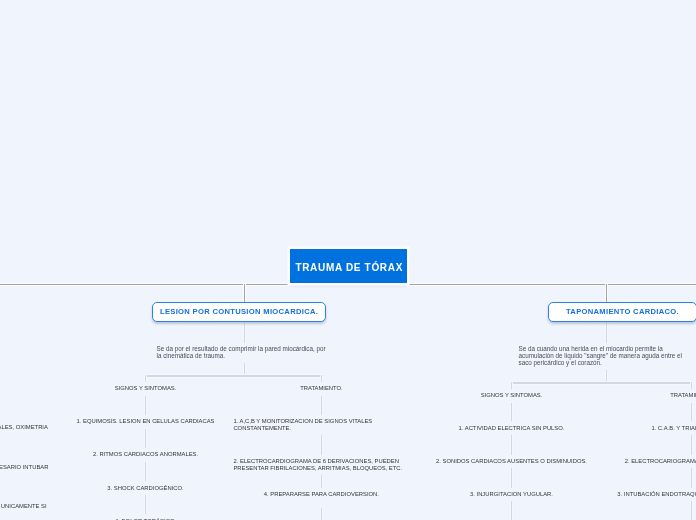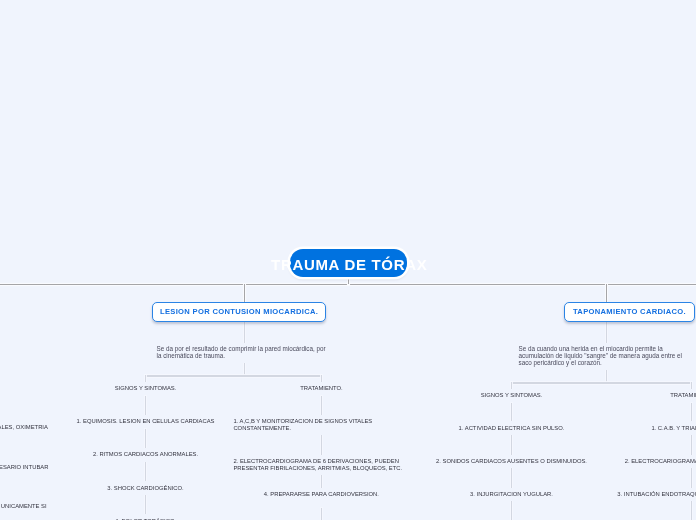--- a/index.html
+++ b/index.html
@@ -13,25 +13,25 @@
   #stage{position:absolute;left:0;top:0;width:696px;height:520px;overflow:hidden;filter:opacity(99.99%);}
 
   
   .hline{position:absolute;background:#a5a5a8;height:1.35px;box-shadow:0 0 0 1.05px #fafbff;}
   .vline{position:absolute;background:#a5a5a8;width:1.35px;box-shadow:0 0 0 1.05px #fafbff;}
   .sub-h{position:absolute;background:#d3d7e1;height:1.25px;box-shadow:0 0 0 .9px #f6f8fe;}
   .sub-v{position:absolute;background:#d3d7e1;width:1.25px;box-shadow:0 0 0 .9px #f6f8fe;}
 
   
   .root-node{
-    position:absolute;left:290px;top:249px;width:117px;height:28px;
-    background:#0072e0;border-radius:13px;
+    position:absolute;left:290px;top:249px;width:117px;height:34px;
+    background:#0072e0;border-radius:0;
     box-shadow:0 0 0 2.5px #ffffff, 0 2px 3px rgba(90,100,130,.35);
     display:flex;align-items:center;justify-content:center;
-    color:#ffffff;font-weight:bold;font-size:15px;letter-spacing:.68px;
+    color:#ffffff;font-weight:bold;font-size:10px;letter-spacing:.68px;
     white-space:nowrap;padding:2px 0 0 1.4px;box-sizing:border-box;
   }
   
   .branch-node{
     position:absolute;height:20px;
     background:#ffffff;border:1.5px solid #2b84e5;border-radius:5px;
     box-shadow:0 2px 2.5px rgba(90,100,130,.33);
     display:flex;align-items:center;justify-content:center;
     color:#1570e0;font-weight:bold;font-size:7.6px;letter-spacing:.32px;
     white-space:nowrap;box-sizing:border-box;
@@ -110,21 +110,21 @@
   <div class="itemblk ctr" style="left:57.5px;top:481px;">3. SHOCK CARDIOGÉNICO.</div>
   <div class="itemblk ctr" style="left:57.5px;top:514.1px;">4. DOLOR TORÁCICO.</div>
 
   <div class="colhead" style="left:261.4px;top:381.7px;">TRATAMIENTO.</div>
   <div class="itemblk" style="left:233.4px;top:414.8px;">1. A,C,B Y MONITORIZACION DE SIGNOS VITALES
 CONSTANTEMENTE.</div>
   <div class="itemblk" style="left:233.4px;top:454.6px;">2. ELECTROCARDIOGRAMA DE 6 DERIVACIONES, PUEDEN
 PRESENTAR FIBRILACIONES, ARRITMIAS, BLOQUEOS, ETC.</div>
   <div class="itemblk ctr" style="left:233.4px;top:487.7px;">4. PREPARARSE PARA CARDIOVERSION.</div>
 
-  <div class="branch-node" style="left:564px;top:301.5px;width:131px;">TAPONAMIENTO CARDIACO.</div>
+  <div class="branch-node" style="left:548px;top:301.5px;width:149px;">TAPONAMIENTO CARDIACO.</div>
   <div class="desc" style="left:518.5px;top:342.8px;">Se da cuando una herida en el miocardio permite la
 acumulación de liquido "sangre" de manera aguda entre el
 saco pericárdico y el corazón.</div>
 
   <div class="colhead" style="left:451.5px;top:388.7px;">SIGNOS Y SINTOMAS.</div>
   <div class="itemblk ctr" style="left:423.5px;top:421.4px;">1. ACTIVIDAD ELECTRICA SIN PULSO.</div>
   <div class="itemblk ctr" style="left:423.5px;top:454.5px;">2. SONIDOS CARDIACOS AUSENTES O DISMINUIDOS.</div>
   <div class="itemblk ctr" style="left:423.5px;top:487.6px;">3. INJURGITACION YUGULAR.</div>
 
   <div class="colhead" style="left:631.5px;top:388.7px;">TRATAMIENTO.</div>

